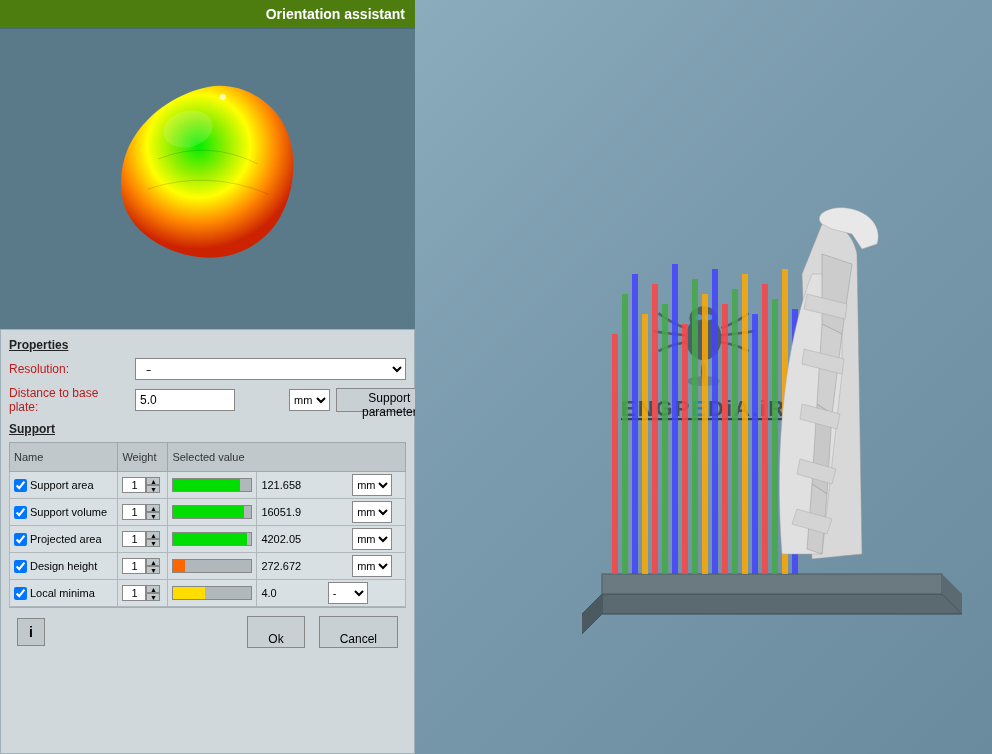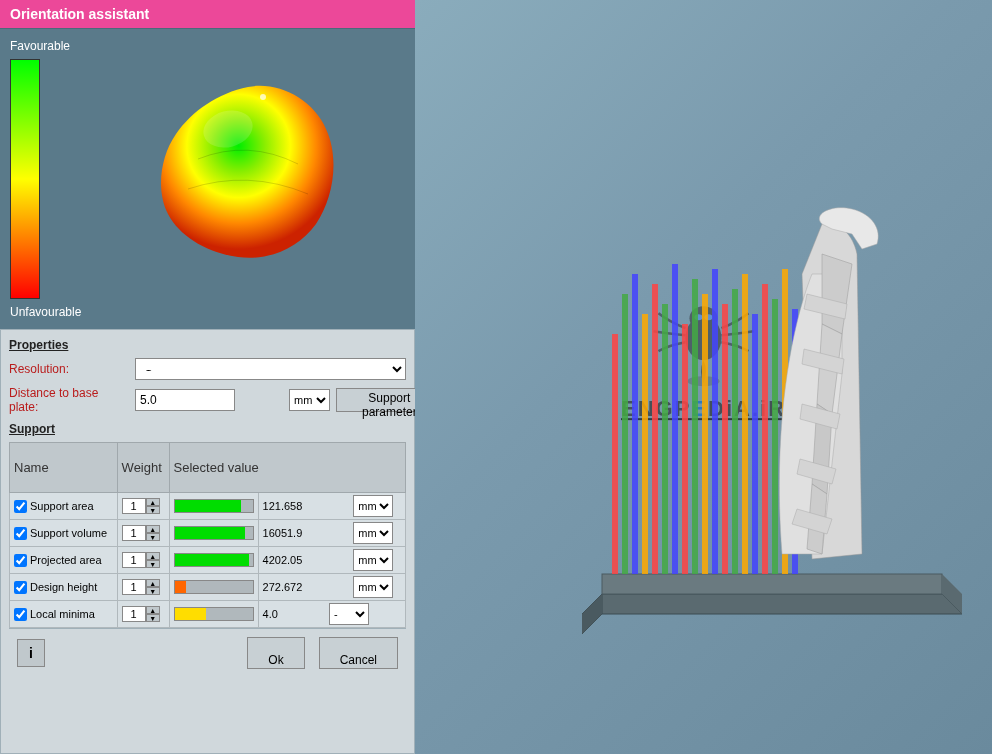--- a/index.html
+++ b/index.html
@@ -18,26 +18,27 @@
       position: absolute;
       top: 0; left: 0;
       width: 415px;
       height: 754px;
       display: flex;
       flex-direction: column;
     }
 
     
     .title-bar {
-      background: #ec4899;
+      background: #4d7c0f;
       padding: 6px 10px;
       color: white;
       font-size: 14px;
       font-weight: bold;
       border-bottom: 1px solid #4a6a7a;
+      text-align: right;
     }
 
     
     .visual-area {
       background: #5a7a8a;
       padding: 10px;
       display: flex;
       align-items: flex-start;
       gap: 20px;
       flex: 0 0 auto;
@@ -157,24 +158,24 @@
       margin-top: 8px;
     }
 
     .criteria-table {
       width: 100%;
       border-collapse: collapse;
     }
 
     .criteria-table th {
       text-align: left;
-      font-size: 13px;
+      font-size: 11px;
       font-weight: normal;
       color: #333;
-      padding: 17px 4px;
+      padding: 8px 4px;
       background: #c0c8cc;
       border: 1px solid #a0a8ac;
     }
 
     .criteria-table td {
       padding: 2px 4px;
       border: 1px solid #b0b8bc;
       background: #d8e0e4;
       font-size: 11px;
     }
@@ -336,25 +337,20 @@
 <body>
 
 <div class="main-panel">
 
   <div class="title-bar">
     <span>Orientation assistant</span>
   </div>
 
   <div class="visual-area">
 
-    <div class="color-scale">
-      <span class="scale-label-top">Favourable</span>
-      <div class="color-bar"></div>
-      <span class="scale-label-bottom">Unfavourable</span>
-    </div>
 
     <div class="sphere-container">
       <svg class="sphere-svg" viewBox="0 0 200 200">
         <defs>
           <radialGradient id="sphereGrad" cx="45%" cy="35%" r="60%">
             <stop offset="0%" stop-color="#00ee00"></stop>
             <stop offset="25%" stop-color="#88ee00"></stop>
             <stop offset="50%" stop-color="#ffff00"></stop>
             <stop offset="75%" stop-color="#ff8800"></stop>
             <stop offset="100%" stop-color="#cc2200"></stop>

